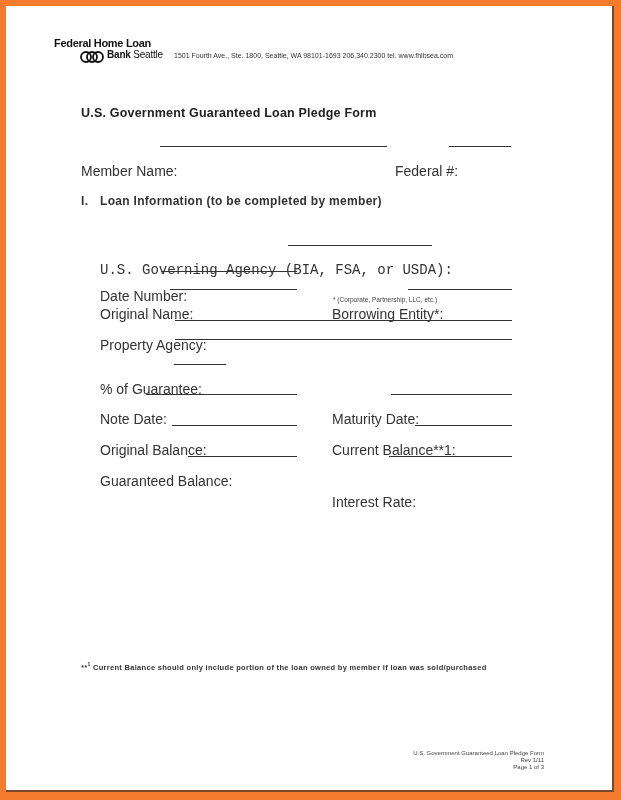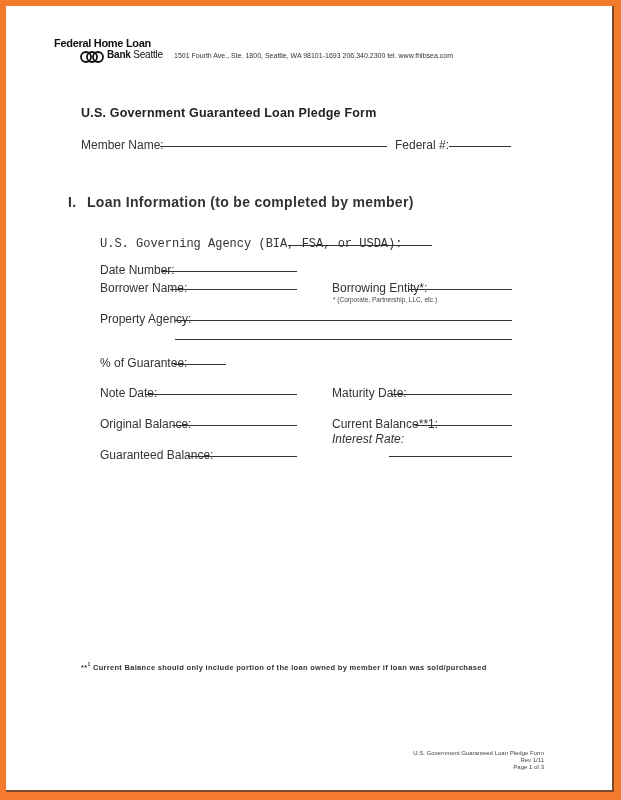--- a/index.html
+++ b/index.html
@@ -17,23 +17,23 @@
     border-bottom: 2px solid #7a4a2a;
     box-sizing: border-box;
   }
   .abs { position: absolute; white-space: nowrap; }
   .logo-top { left: 48px; top: 31px; font-size: 11px; font-weight: bold; letter-spacing: -0.3px; color: #111; text-align: center; }
   .logo-icon { left: 73px; top: 44px; width: 26px; height: 14px; }
   .logo-bank { left: 101px; top: 43px; font-size: 10px; color: #111; letter-spacing: -0.2px; }
   .logo-bank b { font-weight: bold; }
   .address { left: 168px; top: 46px; font-size: 7px; color: #333; }
   .title { left: 75px; top: 100px; font-size: 12.5px; font-weight: bold; color: #222; letter-spacing: 0.2px; }
-  .lbl { font-size: 12px; color: #333; }
+  .lbl { font-size: 14px; color: #333; margin-top: 25px; }
   .line { position: absolute; border-bottom: 1px solid #333; height: 0; }
-  .section { left: 62px; top: 188px; font-size: 14px; font-weight: bold; color: #333; letter-spacing: 0.3px; }
+  .section { left: 75px; top: 188px; font-size: 12px; font-weight: bold; color: #333; letter-spacing: 0.3px; }
   .section .num { display: inline-block; width: 19px; }
   .note { font-size: 6.5px; color: #444; }
   .footnote { left: 75px; top: 655px; font-size: 7.5px; font-weight: bold; color: #333; letter-spacing: 0.3px; }
   .footnote sup { font-size: 5px; }
   .footer { right: 68px; top: 744px; font-size: 6px; color: #444; text-align: right; line-height: 7px; }
 </style>
 </head>
 <body>
 
 <div class="page">
@@ -55,21 +55,21 @@
   <div class="line" style="left:443px; top:140px; width:62px;"></div>
 
   <div class="abs section"><span class="num">I.</span><span>Loan Information (to be completed by member)</span></div>
 
   <div class="abs lbl" style="left:94px; top:231px;font-family:Liberation Mono, monospace;">U.S. Governing Agency (BIA, FSA, or USDA):</div>
   <div class="line" style="left:282px; top:239px; width:144px;"></div>
 
   <div class="abs lbl" style="left:94px; top:257px;">Date Number:</div>
   <div class="line" style="left:155px; top:265px; width:136px;"></div>
 
-  <div class="abs lbl" style="left:94px; top:275px;">Borrower Name:</div>
+  <div class="abs lbl" style="left:94px; top:275px;">Original Name:</div>
   <div class="line" style="left:164px; top:283px; width:127px;"></div>
 
   <div class="abs lbl" style="left:326px; top:275px;">Borrowing Entity*:</div>
   <div class="line" style="left:402px; top:283px; width:104px;"></div>
   <div class="abs note" style="left:327px; top:290px;">* (Corporate, Partnership, LLC, etc.)</div>
 
   <div class="abs lbl" style="left:94px; top:306px;">Property Agency:</div>
   <div class="line" style="left:169px; top:314px; width:337px;"></div>
   <div class="line" style="left:169px; top:333px; width:337px;"></div>
 
@@ -84,21 +84,21 @@
 
   <div class="abs lbl" style="left:94px; top:411px;">Original Balance:</div>
   <div class="line" style="left:166px; top:419px; width:125px;"></div>
 
   <div class="abs lbl" style="left:326px; top:411px;">Current Balance**1:</div>
   <div class="line" style="left:409px; top:419px; width:97px;"></div>
 
   <div class="abs lbl" style="left:94px; top:442px;">Guaranteed Balance:</div>
   <div class="line" style="left:182px; top:450px; width:109px;"></div>
 
-  <div class="abs lbl" style="left:326px; top:426px;font-style:italic;">Interest Rate:</div>
+  <div class="abs lbl" style="left:326px; top:463px;">Interest Rate:</div>
   <div class="line" style="left:383px; top:450px; width:123px;"></div>
 
   <div class="abs footnote"><span>**</span><sup>1</sup><span> Current Balance should only include portion of the loan owned by member if loan was sold/purchased</span></div>
 
   <div class="abs footer">
     <div>U.S. Government Guaranteed Loan Pledge Form</div>
     <div>Rev 1/11</div>
     <div>Page 1 of 3</div>
   </div>
 </div>

